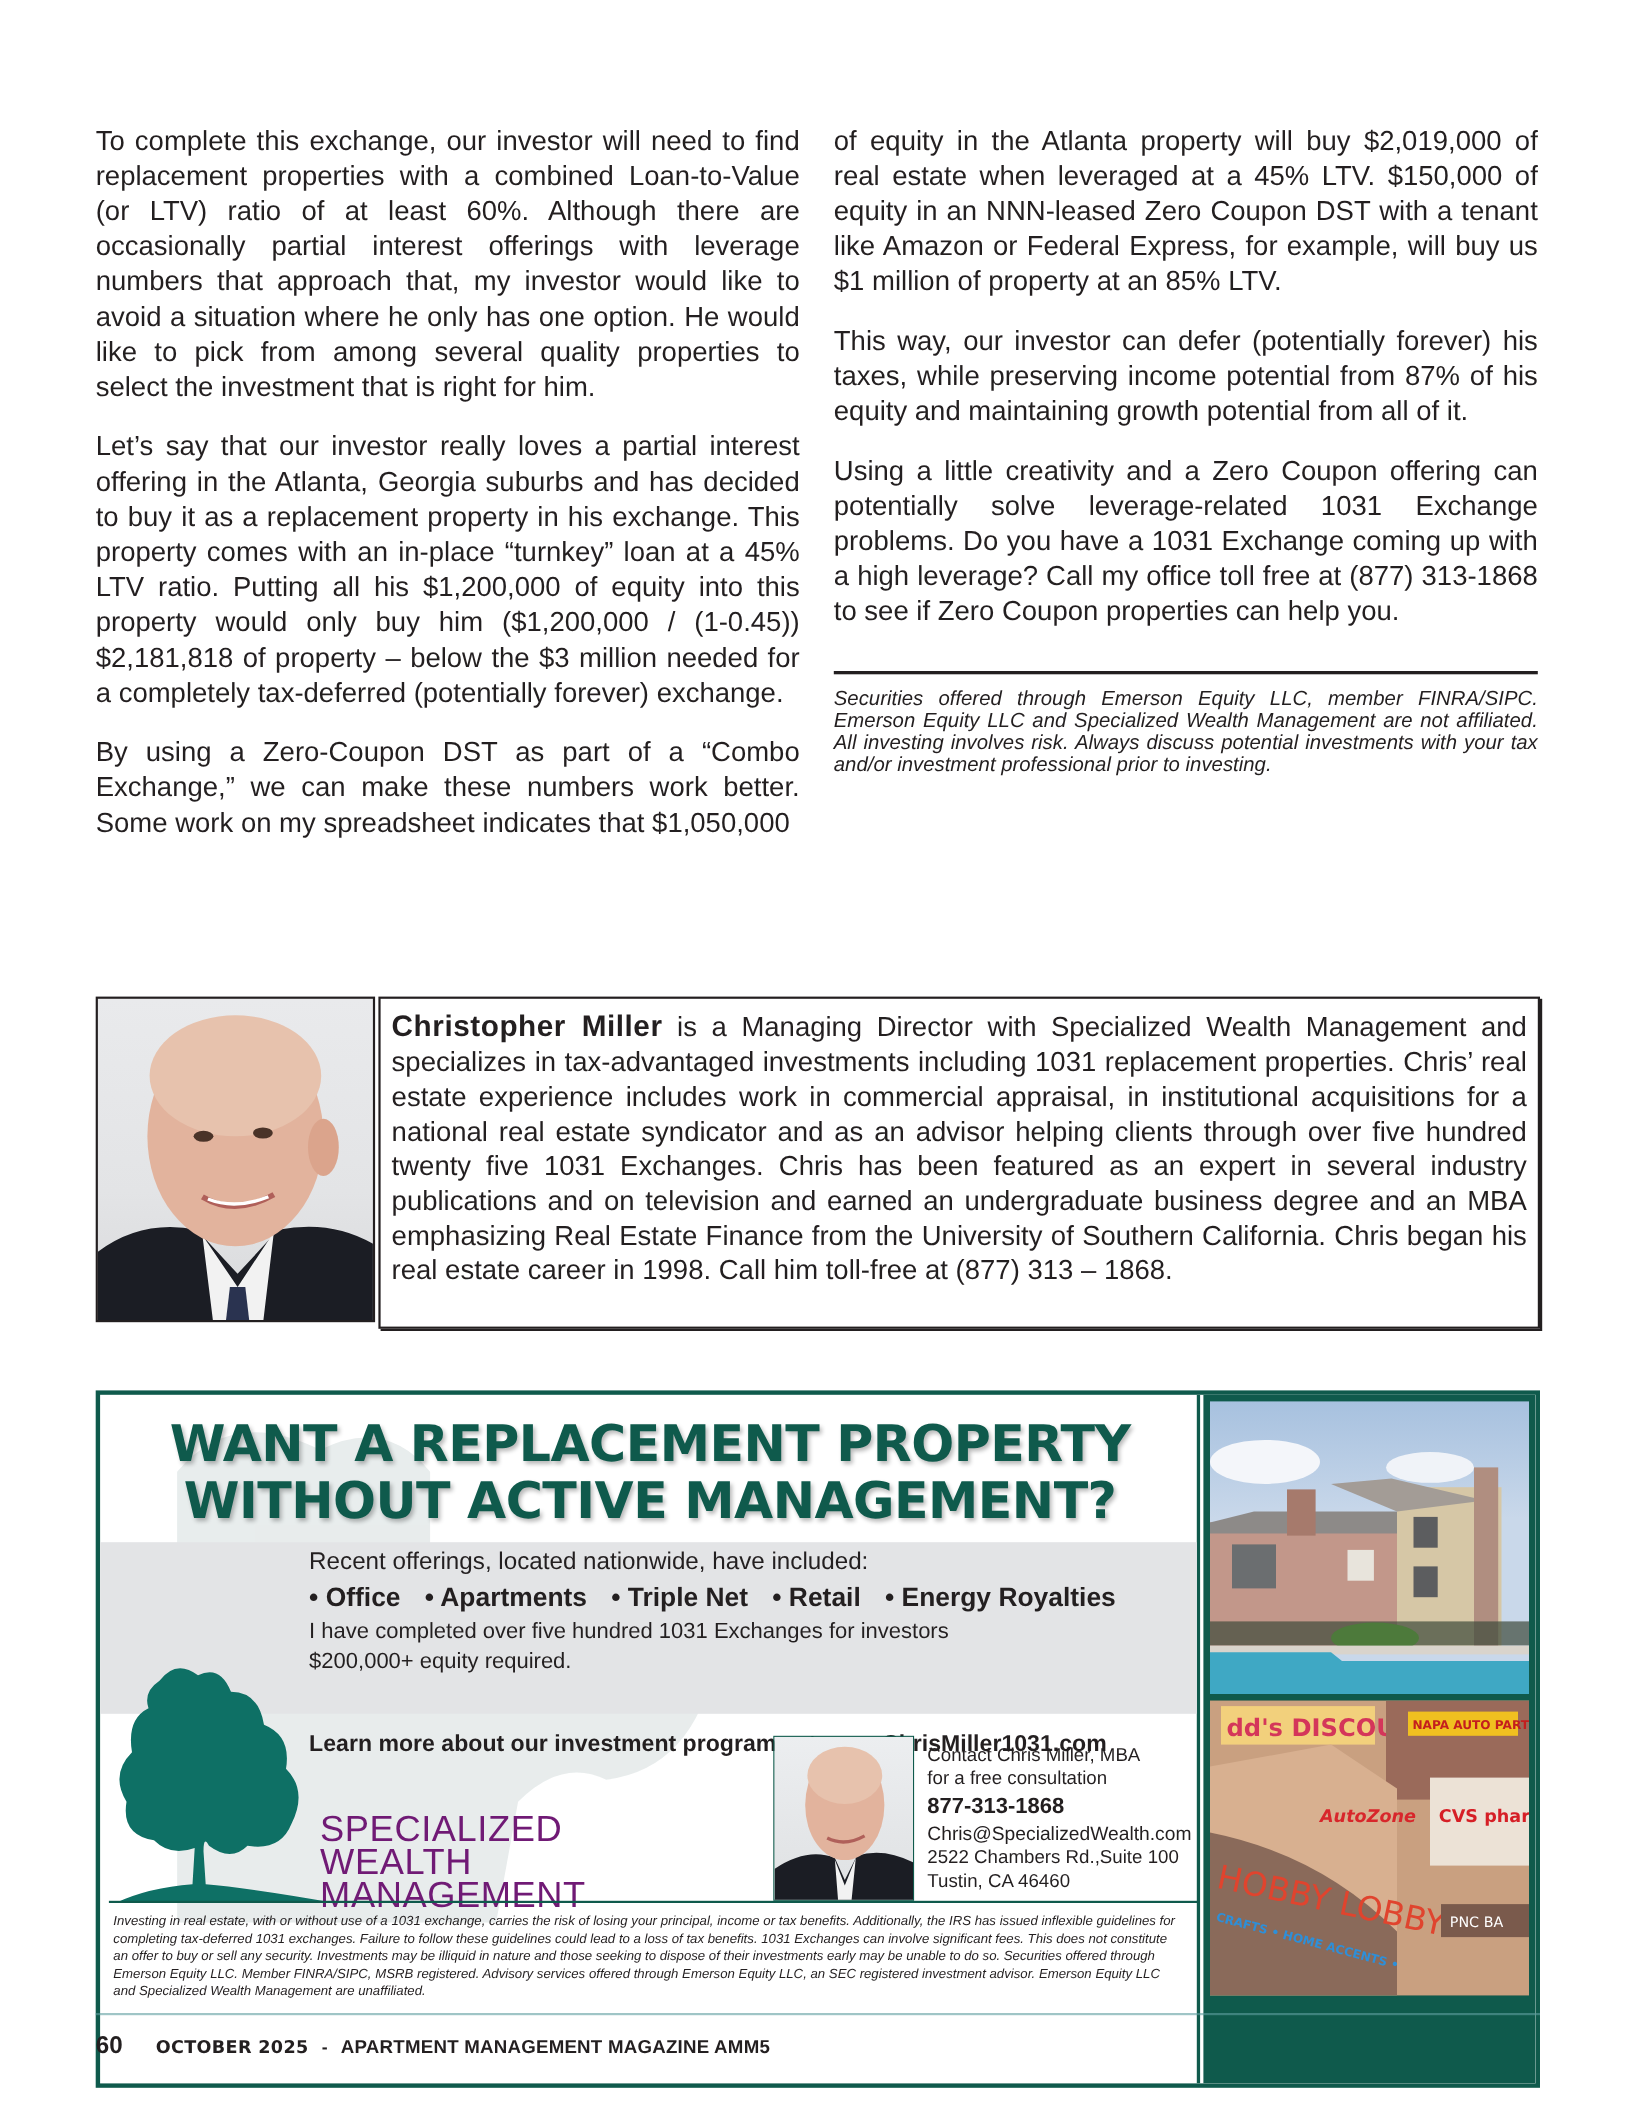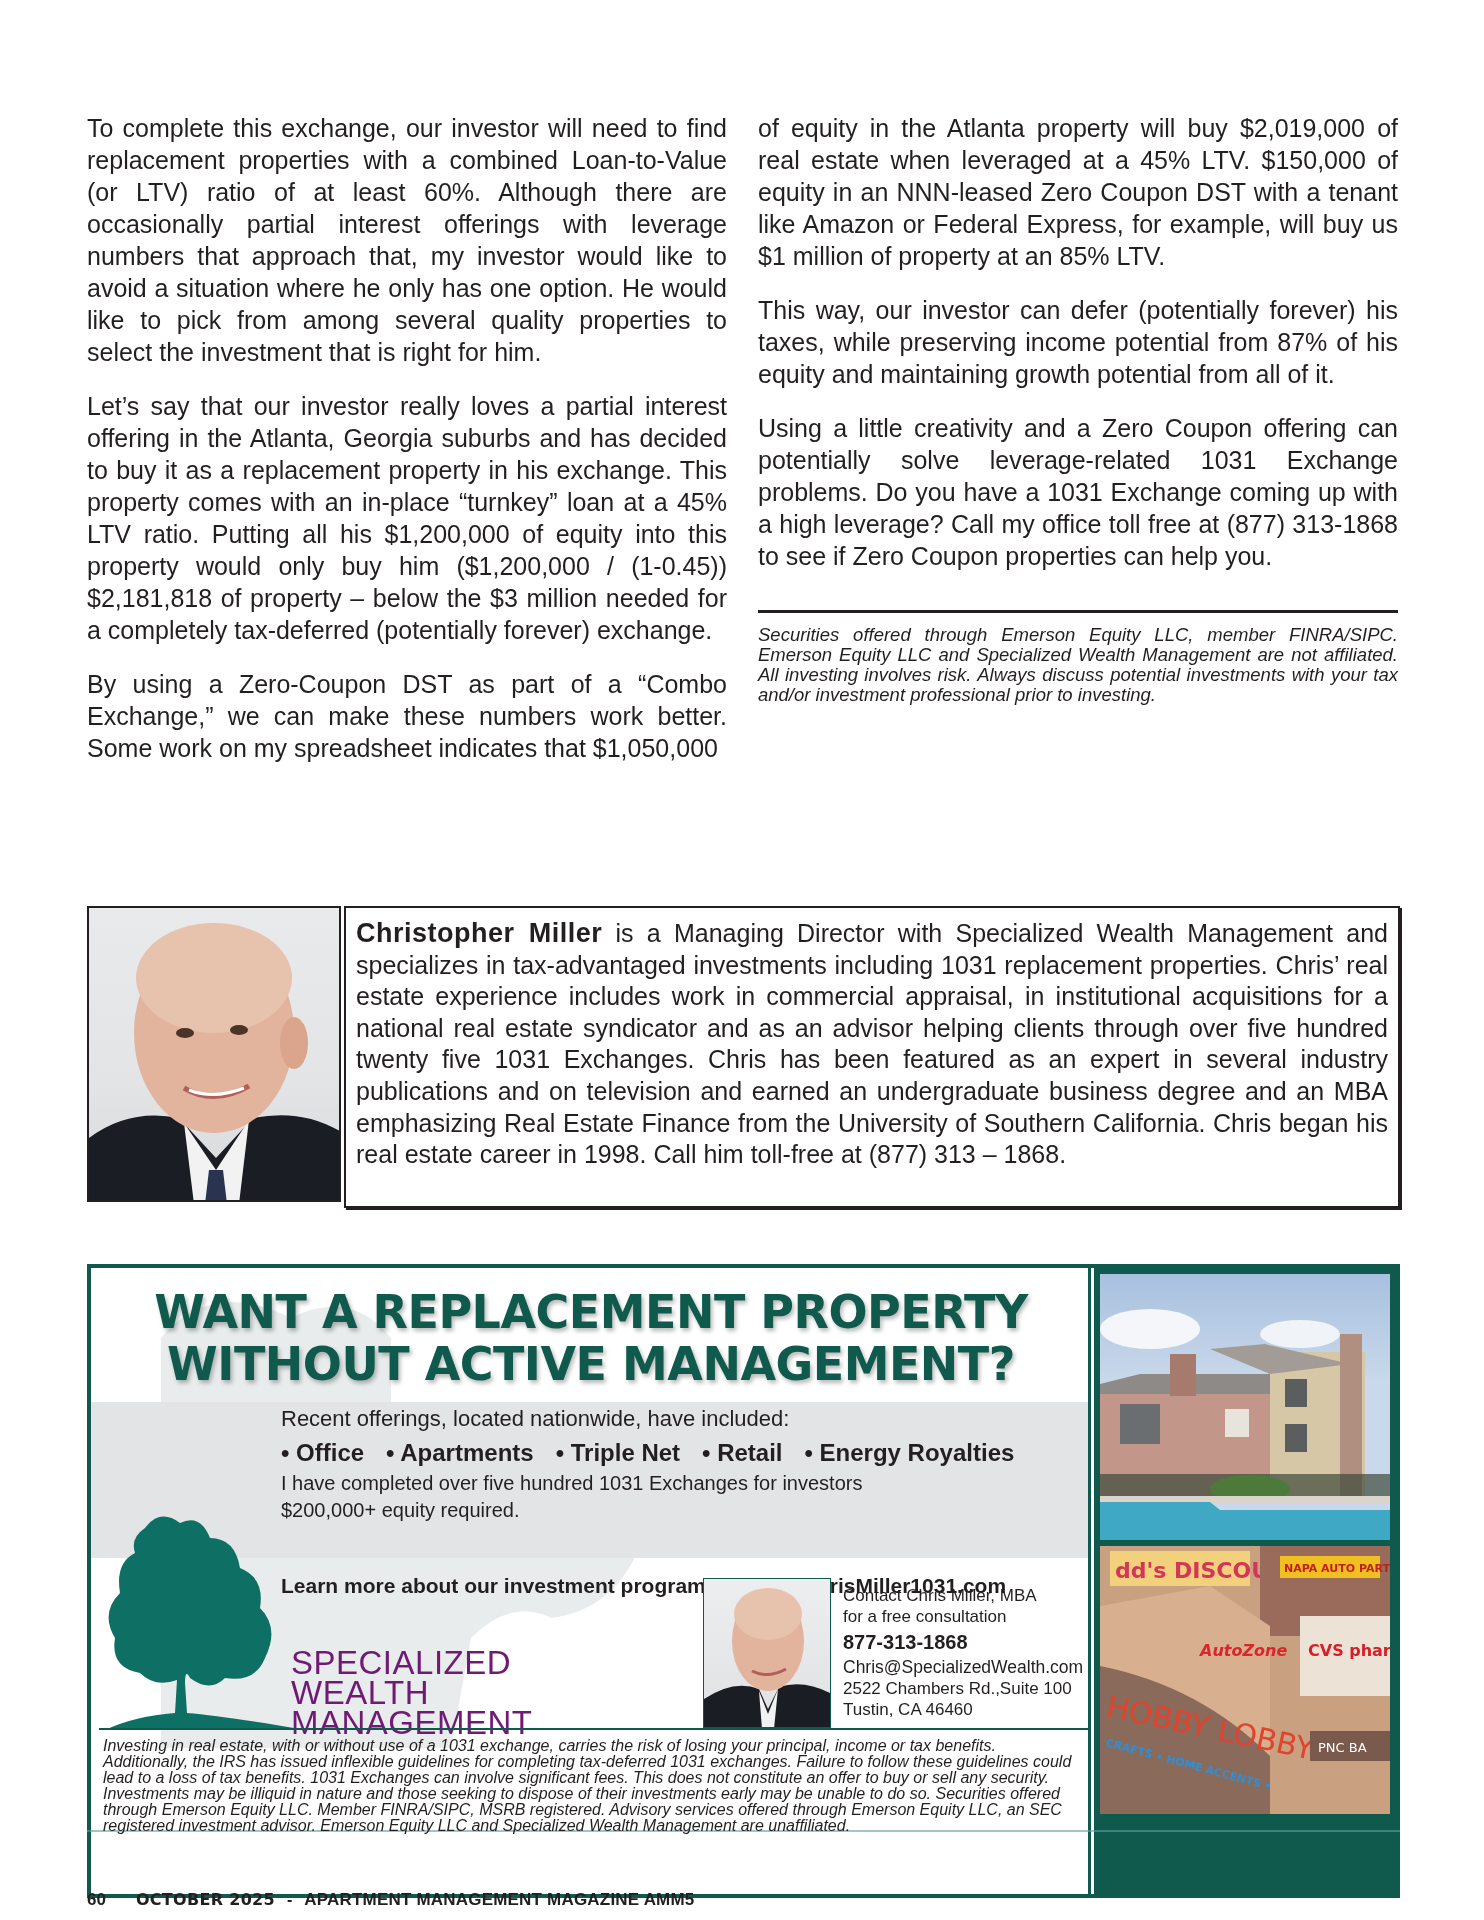--- a/index.html
+++ b/index.html
@@ -29,29 +29,29 @@
     .ad-offer .types { font-size: 24px; font-weight: bold; line-height: 34px; margin-top: 2px; display: flex; gap: 22px; }
     .ad-offer .small { font-size: 20px; line-height: 27px; }
     .ad-learn { position: absolute; left: 190px; top: 306px; font-size: 21px; font-weight: bold; z-index: 3; }
     .ad-tree { position: absolute; left: 14px; top: 240px; width: 200px; height: 224px; z-index: 2; }
     .ad-logo { position: absolute; left: 200px; top: 380px; font-family: Liberation Sans, sans-serif; color: #701a75; font-size: 33px; line-height: 30px; letter-spacing: 0.5px; z-index: 3; }
     .ad-rule { position: absolute; left: 8px; top: 460px; width: 990px; height: 2px; background: #0f5a4c; z-index: 3; }
     .ad-photo { position: absolute; left: 612px; top: 310px; width: 128px; height: 150px; border: 1px solid #0f5a4c; background: linear-gradient(180deg, #eceef0, #dfe1e3); overflow: hidden; z-index: 3; }
     .ad-contact { position: absolute; left: 752px; top: 317px; z-index: 3; font-size: 17px; line-height: 21px; }
     .ad-contact .phone { font-size: 20px; font-weight: bold; line-height: 30px; }
     .ad-contact .email { font-size: 17.5px; }
-    .ad-legal { position: absolute; left: 12px; top: 470px; width: 970px; font-style: italic; font-size: 16px; line-height: 16px; color: #231f20; z-index: 3; }
+    .ad-legal { position: absolute; left: 12px; top: 470px; width: 970px; font-style: italic; font-size: 12px; line-height: 16px; color: #231f20; z-index: 3; }
 
     .ad-right { position: absolute; left: 1003px; top: 0; width: 302px; height: 100%; background: #0f5a4c; padding: 6px 6px; }
     .img-apt { width: 290px; height: 266px; position: relative; overflow: hidden; background: linear-gradient(180deg, #a7c1df 0%, #c9d8ea 40%, #c9d8ea 45%); }
     .img-retail { width: 290px; height: 268px; margin-top: 6px; position: relative; overflow: hidden; background: #c99a7a; }
 
     .footer-rule { position: absolute; left: 87px; top: 1830px; width: 1313px; height: 2px; background: #5f9ea0; opacity: 0.6; }
     .footer { position: absolute; left: 87px; top: 1846px; font-weight: bold; font-size: 19px; display: flex; align-items: baseline; }
-    .footer .page { font-size: 17px; margin-right: 30px; margin-top: 44px; }
+    .footer .page { font-size: 22px; margin-right: 30px; }
     .footer .issue { font-family: "DejaVu Sans", sans-serif; font-size: 16px; letter-spacing: 0.3px; }
     .footer .sep { margin: 0 12px; font-size: 16px; }
     .footer .mag { font-size: 17px; font-weight: bold; letter-spacing: 0.2px; }
   </style>
 </head>
 <body>
 
 <div class="col col-left">
   <p>To complete this exchange, our investor will need to find replacement properties with a combined Loan-to-Value (or LTV) ratio of at least 60%.  Although there are occasionally partial interest offerings with leverage numbers that approach that, my investor would like to avoid a situation where he only has one option.  He would like to pick from among several quality properties to select the investment that is right for him.</p>
   <p>Let’s say that our investor really loves a partial interest offering in the Atlanta, Georgia suburbs and has decided to buy it as a replacement property in his exchange. This property comes with an in-place “turnkey” loan at a 45% LTV ratio.  Putting all his $1,200,000 of equity into this property would only buy him ($1,200,000 / (1-0.45)) $2,181,818 of property – below the $3 million needed for a completely tax-deferred (potentially forever) exchange.</p>

